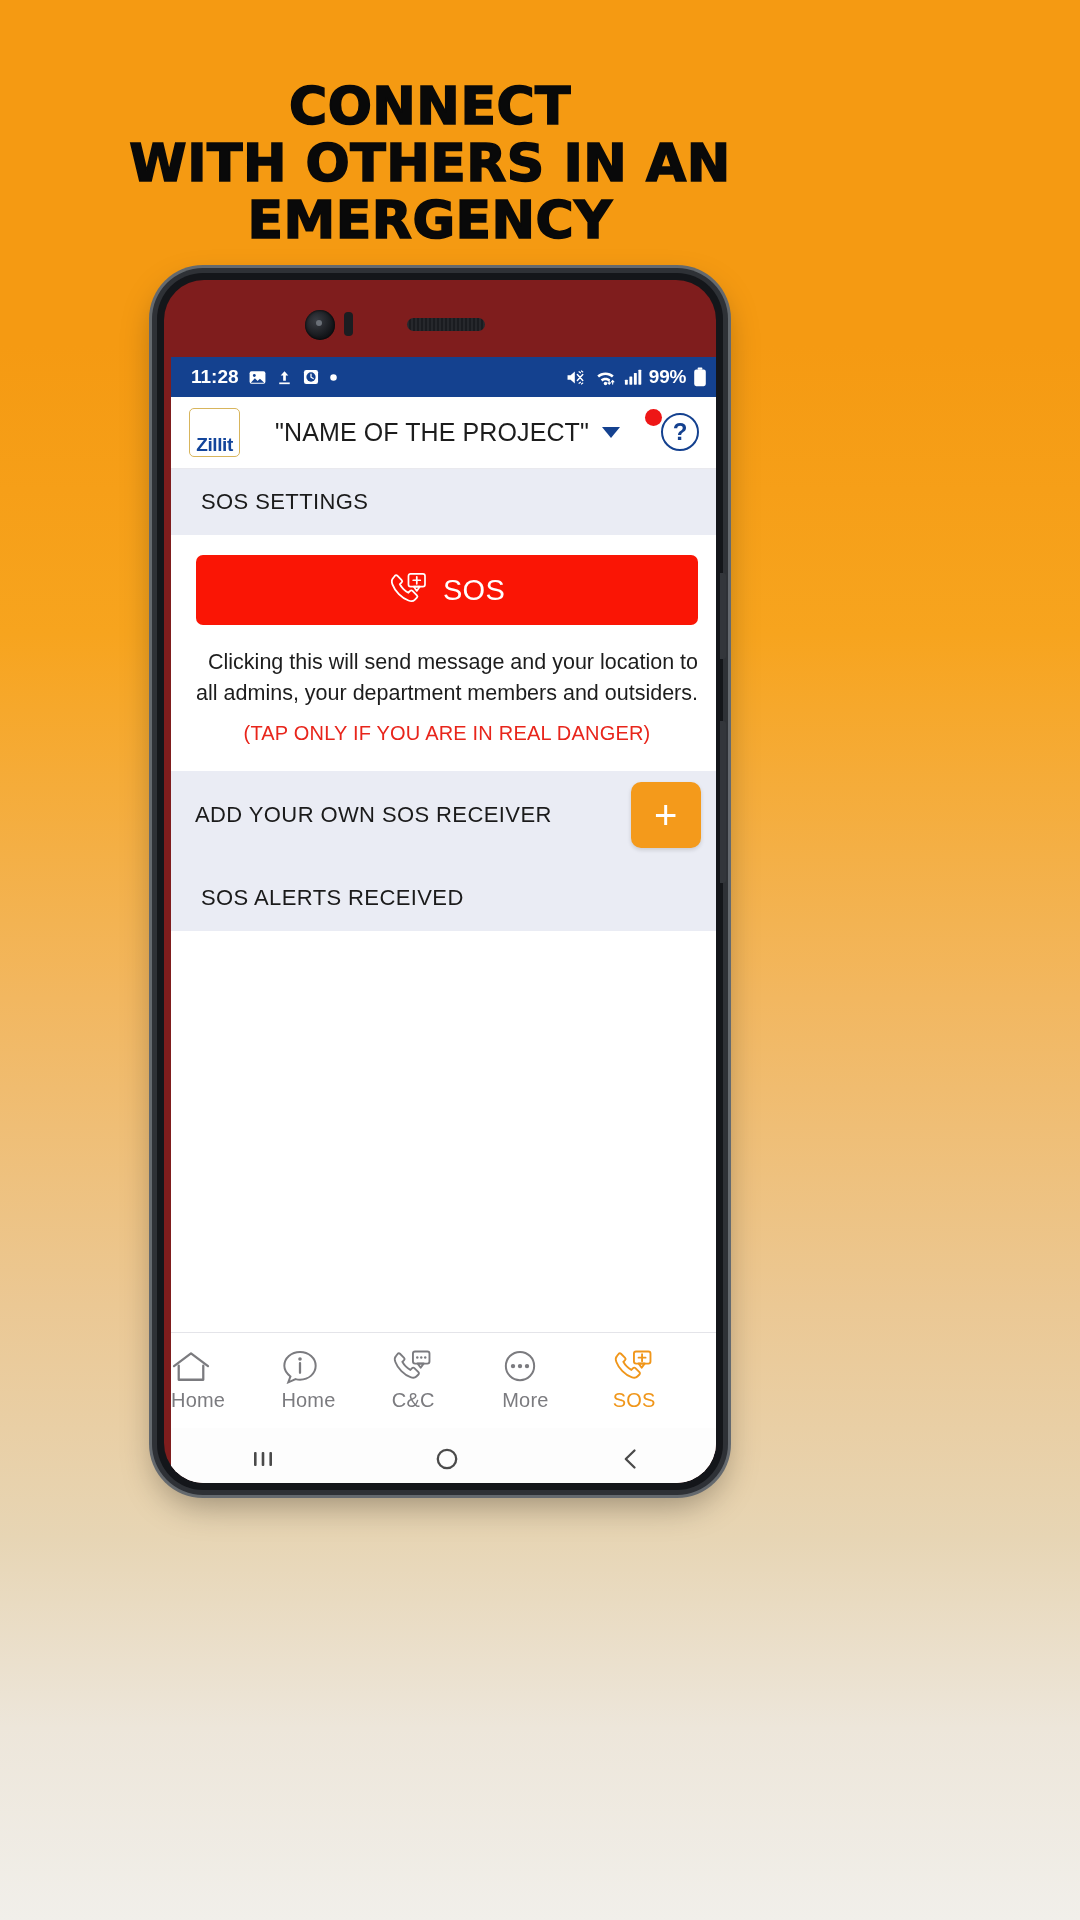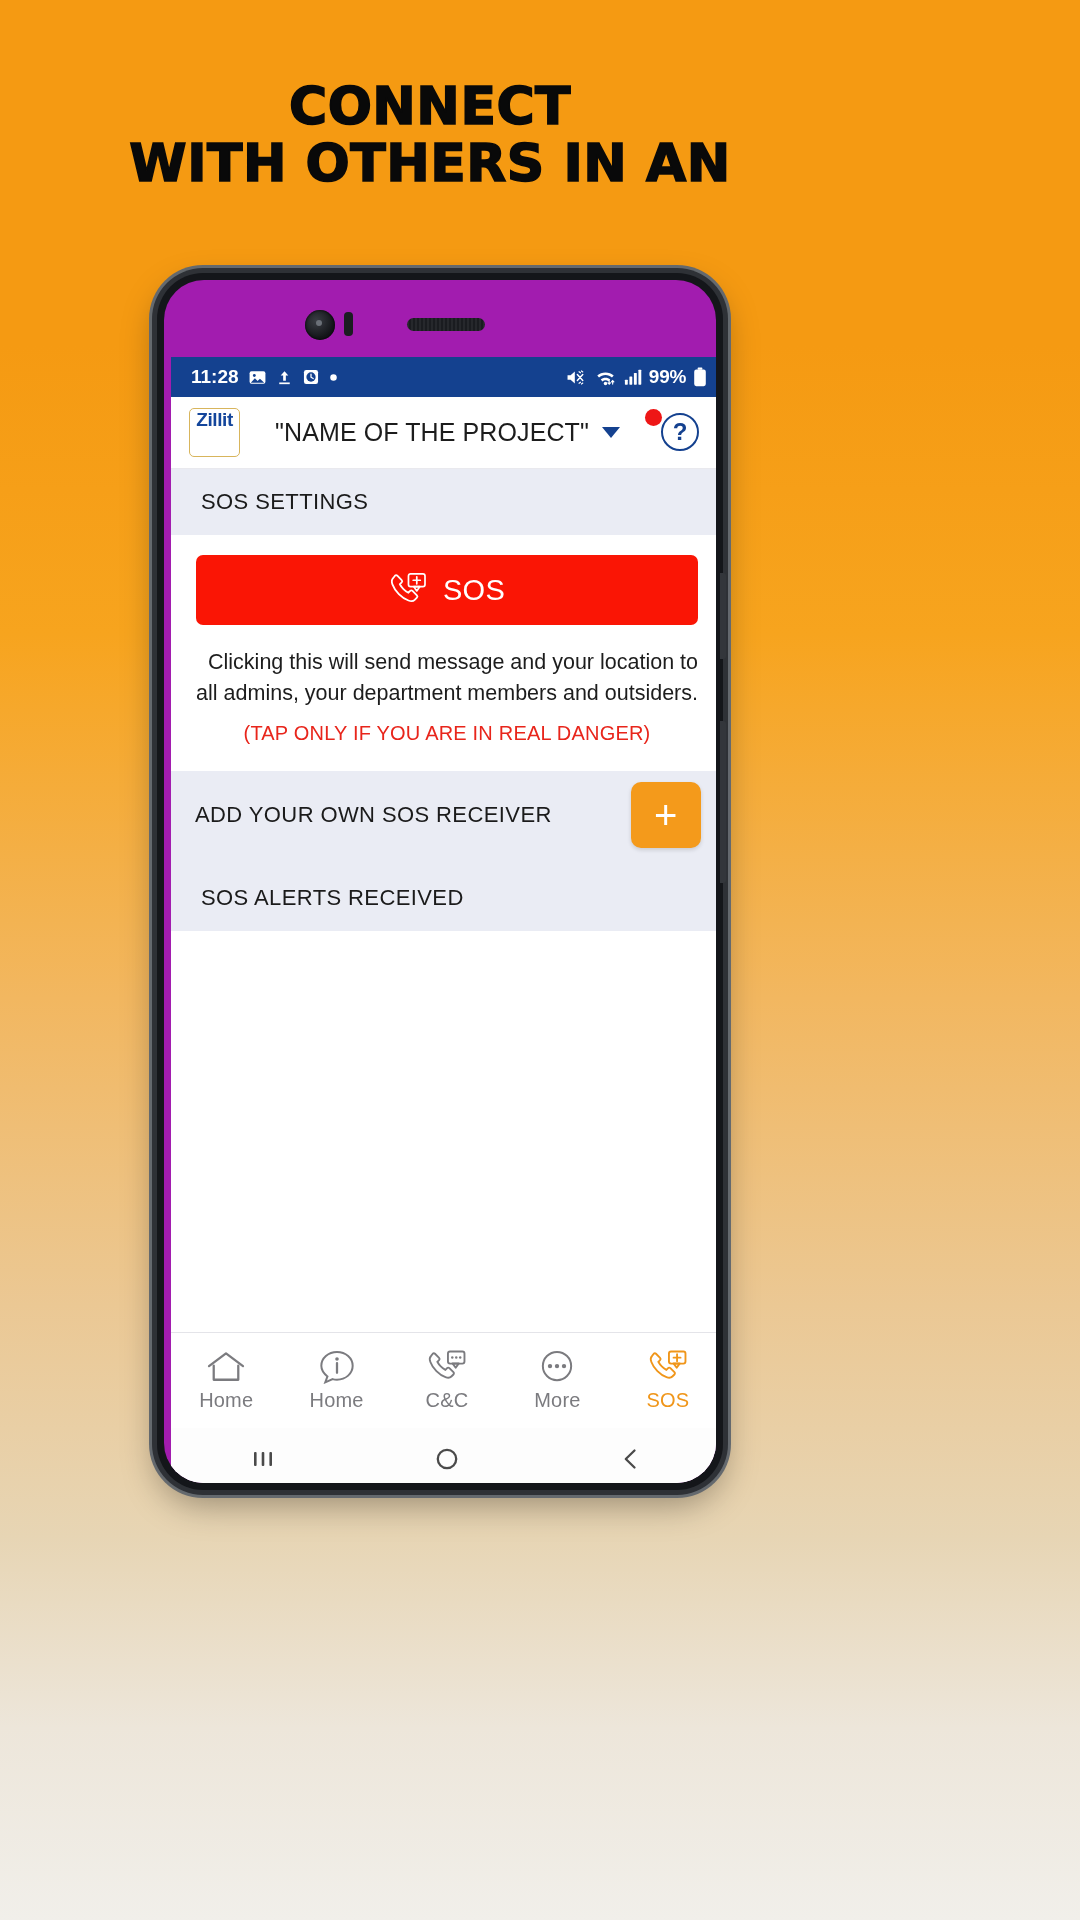--- a/index.html
+++ b/index.html
@@ -39,21 +39,21 @@
     background: #14161a;
     border-radius: 46px;
     box-shadow: 0 0 0 5px #2e3136,
                 0 0 0 8px #64696e,
                 0 14px 34px rgba(0,0,0,0.35);
   }
   #phone-inner {
     position: absolute;
     left: 7px; top: 7px;
     width: 552px; height: 1203px;
-    background: #a21caf;
+    background: #7f1d1d;
     border-radius: 40px;
     overflow: hidden;
   }
   
   #camera {
     position: absolute; left: 141px; top: 30px;
     width: 30px; height: 30px; border-radius: 50%;
     background: radial-gradient(circle at 38% 36%, #3a3d44 0%, #15171b 62%, #0c0d10 100%);
     box-shadow: inset 0 0 3px #000;
   }
@@ -106,21 +106,21 @@
     height: 72px; background: #fff;
     display: flex; align-items: center;
     padding: 0 22px 0 18px;
     border-bottom: 1px solid #e9e9ee;
     position: relative;
   }
   #logo {
     width: 51px; height: 49px;
     border: 1.6px solid #d8b55c;
     border-radius: 5px;
-    display: flex; align-items: flex-start; justify-content: center;
+    display: flex; align-items: flex-end; justify-content: center;
     background: #fff;
   }
   #logo span {
     color: #13459b; font-weight: 700; font-size: 19px;
     letter-spacing: -0.4px;
   }
   #proj-wrap {
     flex: 1; display: flex; align-items: center;
     justify-content: center; gap: 13px; margin-left: -6px;
   }
@@ -193,21 +193,21 @@
   #content-empty { background: #fff; flex: 1; }
 
   
   #bottomnav {
     height: 96px; background: #fff;
     border-top: 1px solid #e4e4e9;
     display: flex; align-items: center;
   }
   .nav-item {
     flex: 1; display: flex; flex-direction: column;
-    align-items: center; gap: 5px;
+    gap: 5px;
     color: #7b7b7f; cursor: pointer;
   }
   .nav-item .nav-label { font-size: 20px; letter-spacing: 0.2px; }
   .nav-item.active { color: #F0961A; }
 
   
   #androidnav {
     height: 62px; background: #fdfdfd;
     display: flex; align-items: center; justify-content: space-around;
     color: #4a4a4a;
@@ -215,20 +215,21 @@
   #androidnav .andbtn { cursor: pointer; }
 
   svg { display: block; }
 </style>
 </head>
 <body>
 
 <div id="headline">
   <div>CONNECT</div>
   <div>WITH OTHERS IN AN</div>
+  <div>EMERGENCY</div>
 </div>
 
 <div id="phone">
   <div class="side-btn" style="top:300px;height:86px;"></div>
   <div class="side-btn" style="top:448px;height:162px;"></div>
 
   <div id="phone-inner">
     <div id="camera"></div>
     <div id="camera-dot"></div>
     <div id="sensor"></div>

